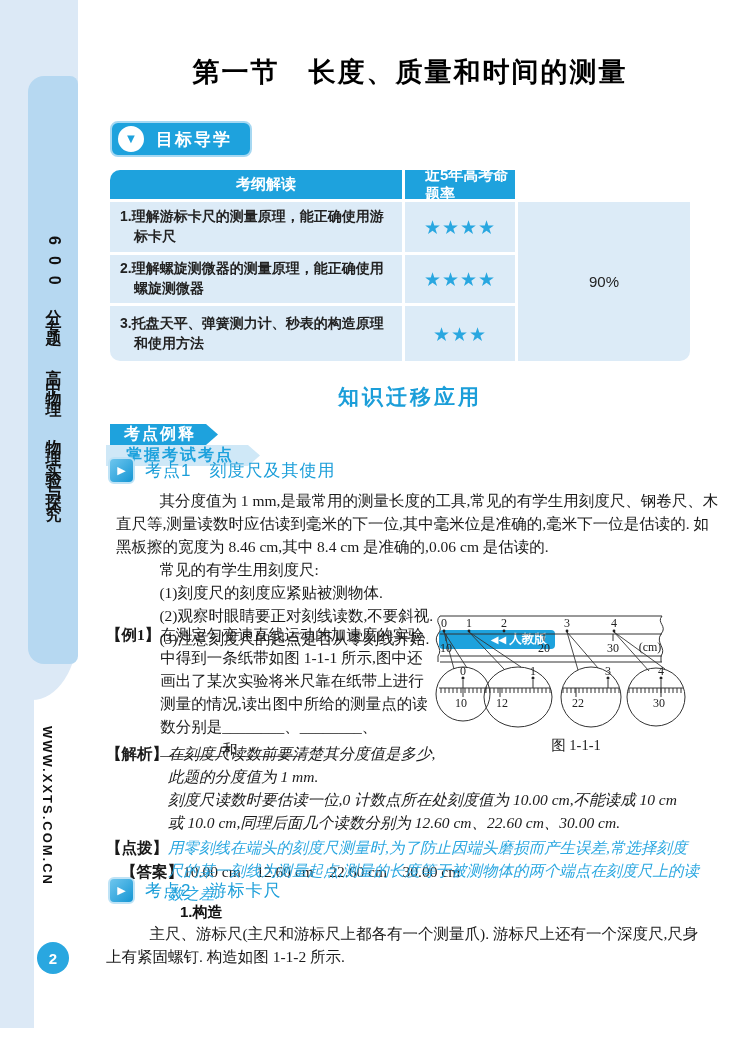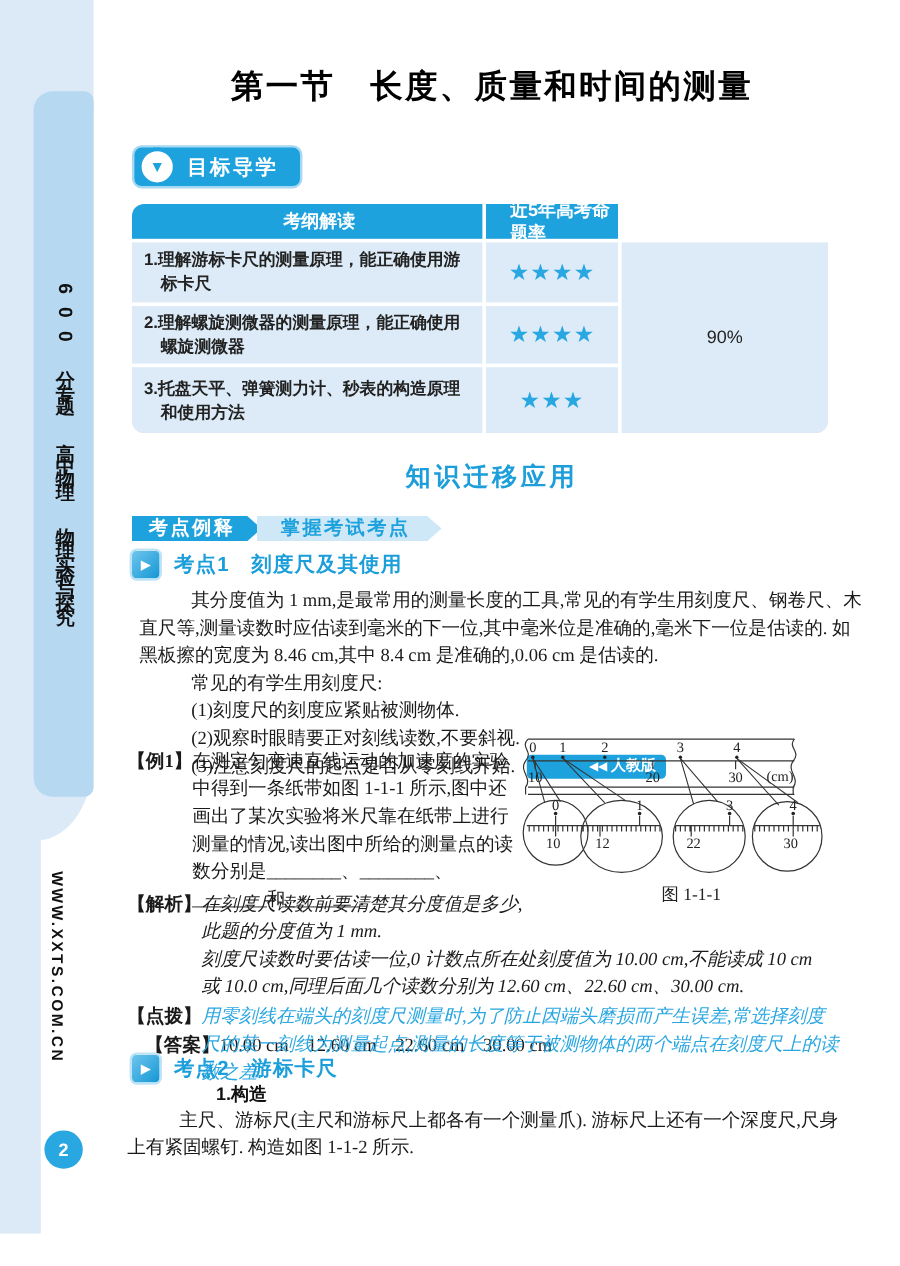--- a/index.html
+++ b/index.html
@@ -49,37 +49,37 @@
          line-height:1.4;color:#222;padding:4px 10px 4px 24px;text-indent:-14px;}
   .gt-stars{grid-column:2;display:flex;align-items:center;justify-content:center;
          color:#29a7e0;font-size:19px;letter-spacing:1px;font-family:"DejaVu Sans",sans-serif;}
   .gt-rate{grid-area:2/3/5/4;display:flex;align-items:center;justify-content:center;
          font-family:"Liberation Sans","DejaVu Sans",sans-serif;font-size:15px;color:#222;}
 
   
   .transfer-h{position:absolute;left:100px;top:383px;width:620px;text-align:center;
          color:#1b9ed9;font-family:"Liberation Sans","DejaVu Sans",sans-serif;
          font-weight:bold;font-size:21px;letter-spacing:3px;}
-  .badges-row{position:absolute;left:110px;top:424px;display:flex;align-items:flex-end;height:27px;}
+  .badges-row{position:absolute;left:110px;top:424px;display:flex;align-items:flex-start;height:27px;flex-direction:column;}
   .arrow1{background:#1ea2dd;color:#fff;font-weight:bold;font-size:16px;letter-spacing:2px;
          font-family:"Liberation Sans","DejaVu Sans",sans-serif;display:flex;align-items:center;
          padding:0 22px 0 14px;clip-path:polygon(0 0,calc(100% - 12px) 0,100% 50%,calc(100% - 12px) 100%,0 0%,0 100%,calc(100% - 12px) 100%);}
   .arrow1{clip-path:polygon(0 0,calc(100% - 12px) 0,100% 50%,calc(100% - 12px) 100%,0 100%);}
   .arrow2{margin-left:-4px;background:#cfe8f7;color:#1ea2dd;font-weight:bold;font-size:16px;
          letter-spacing:2px;font-family:"Liberation Sans","DejaVu Sans",sans-serif;
          display:flex;align-items:center;padding:0 26px 0 20px;
          clip-path:polygon(0 0,calc(100% - 12px) 0,100% 50%,calc(100% - 12px) 100%,0 100%);}
 
   
   .kd-header{position:absolute;display:flex;align-items:center;}
   .kd-icon{width:23px;height:23px;border-radius:6px;border:2px solid #bfe3f6;
          background:linear-gradient(135deg,#6ec6ee,#1596d4);color:#fff;display:flex;
          align-items:center;justify-content:center;font-size:11px;}
   .kd-title{margin-left:10px;color:#1b9ed9;font-family:"Liberation Sans","DejaVu Sans",sans-serif;
-         font-weight:bold;font-size:17px;letter-spacing:1px;}
+         font-weight:normal;font-size:17px;letter-spacing:1px;}
 
   
   .bodyblock{position:absolute;left:106px;width:604px;font-size:15.5px;line-height:23px;}
   .indent{text-indent:2.8em;}
   .edition-badge{display:inline-block;background:#1ea2dd;color:#fff;border-radius:4px;
          font-family:"Liberation Sans","DejaVu Sans",sans-serif;font-weight:bold;
          font-size:12.5px;line-height:17px;padding:1px 8px;margin-left:10px;vertical-align:1px;}
   .edition-badge .ed-icon{font-size:10px;margin-right:3px;}
 
   .labelled{position:absolute;left:106px;display:flex;font-size:15.5px;line-height:23px;}

